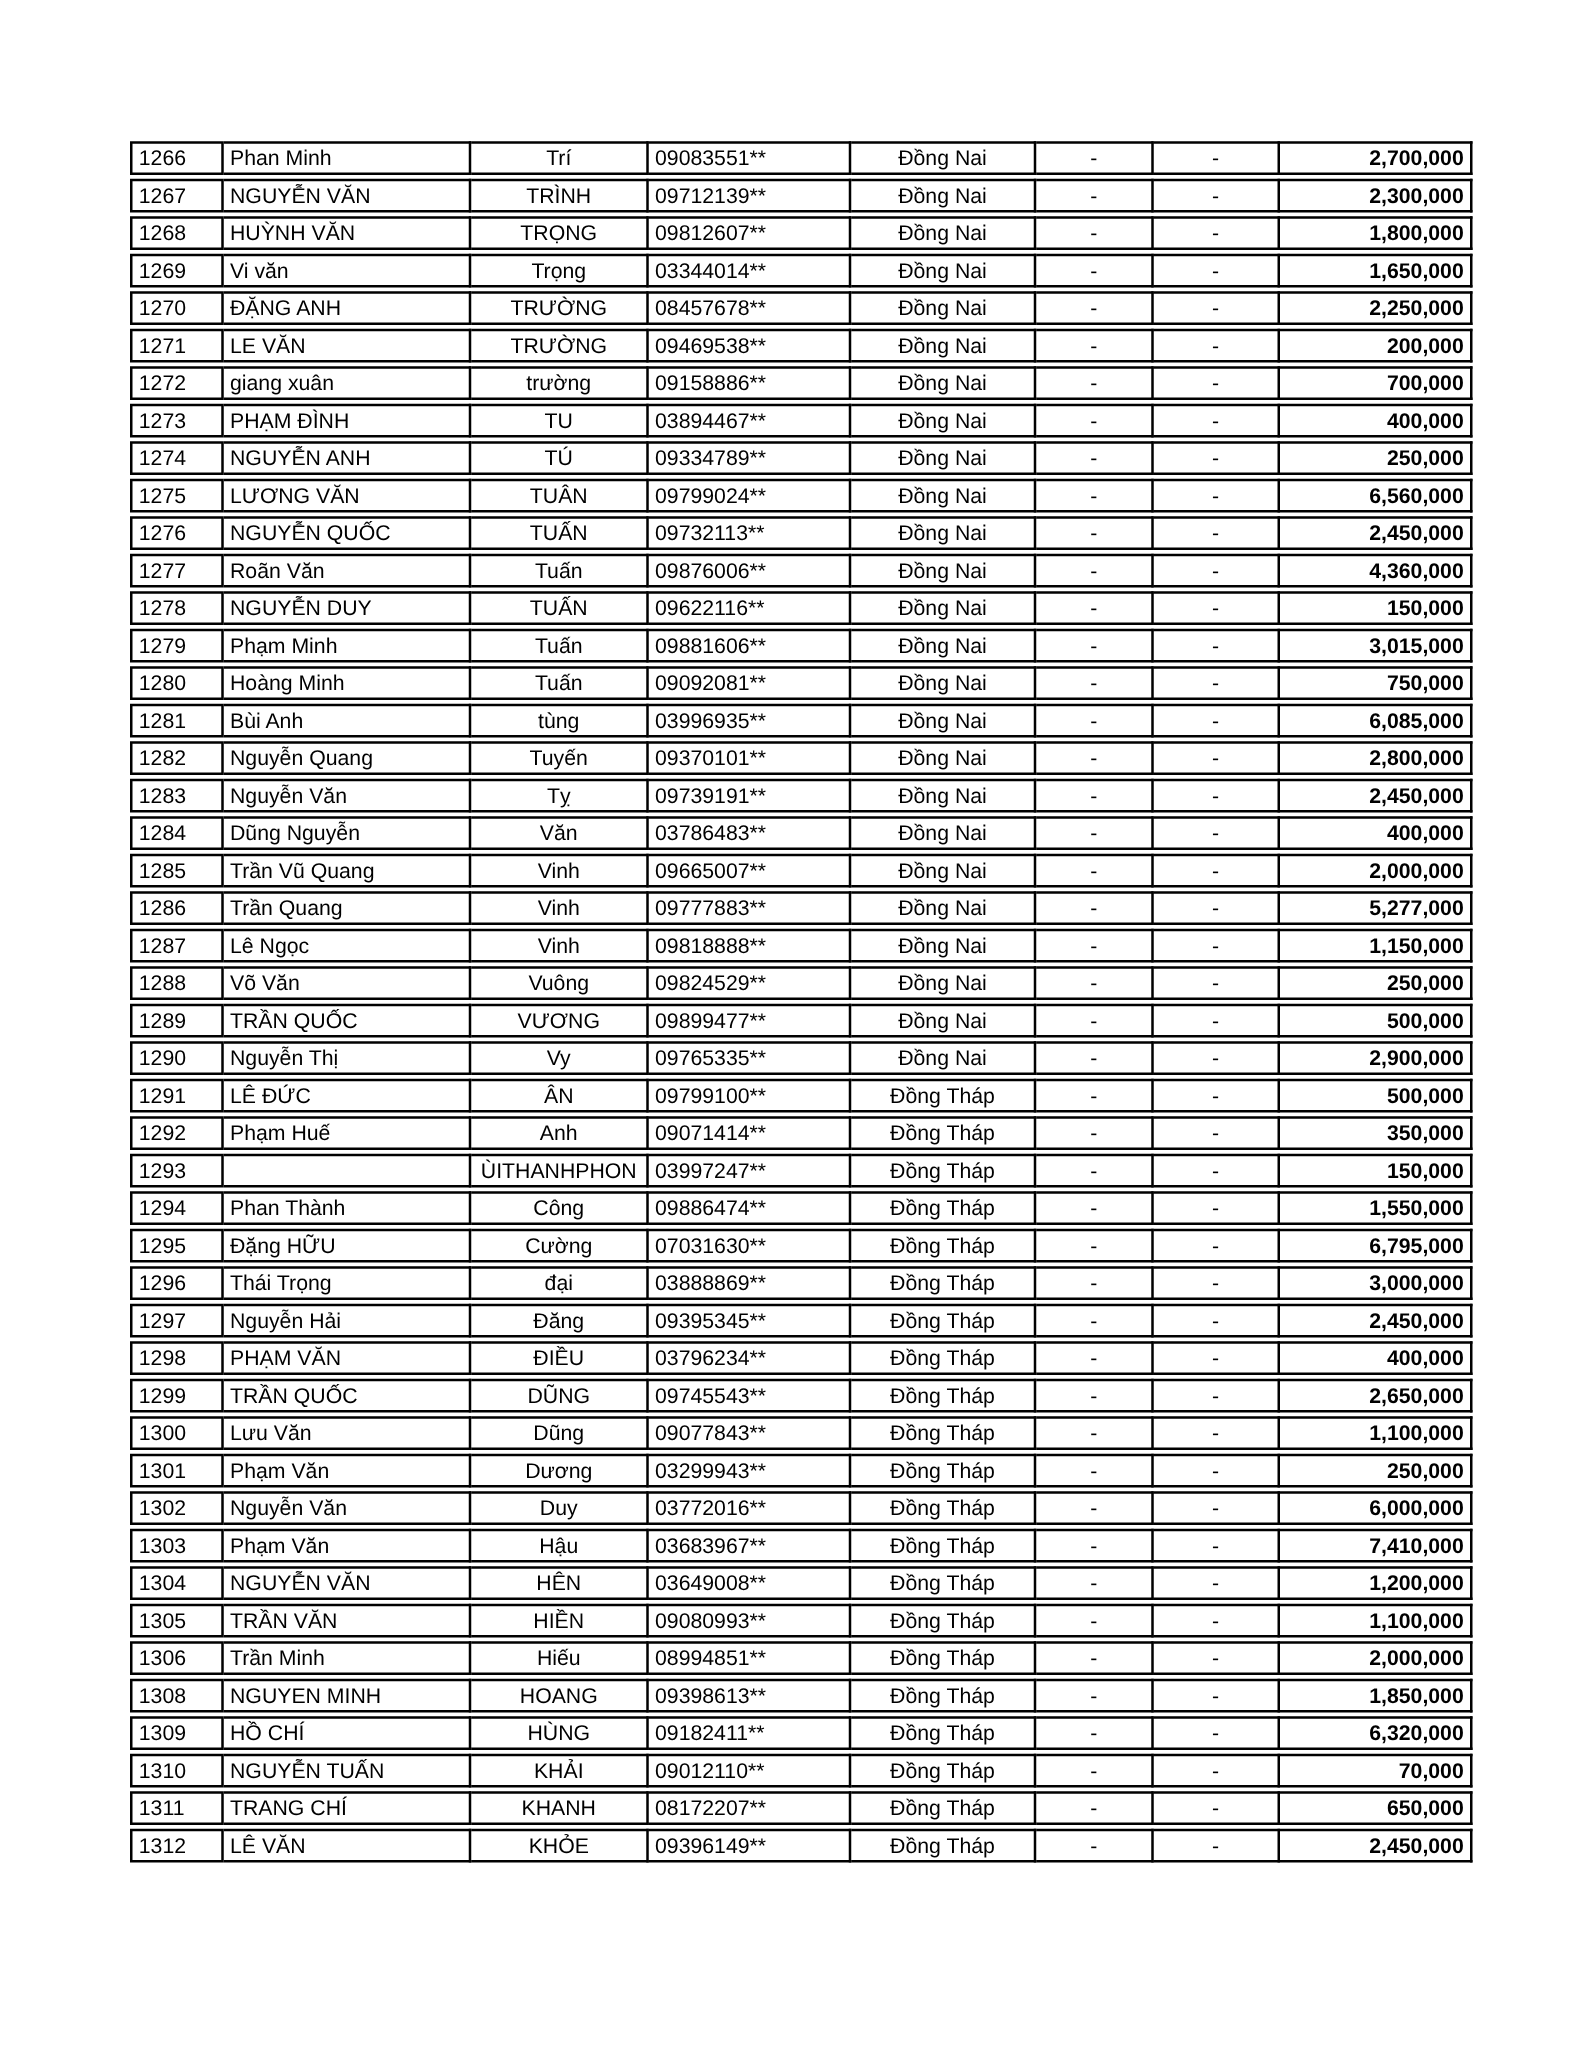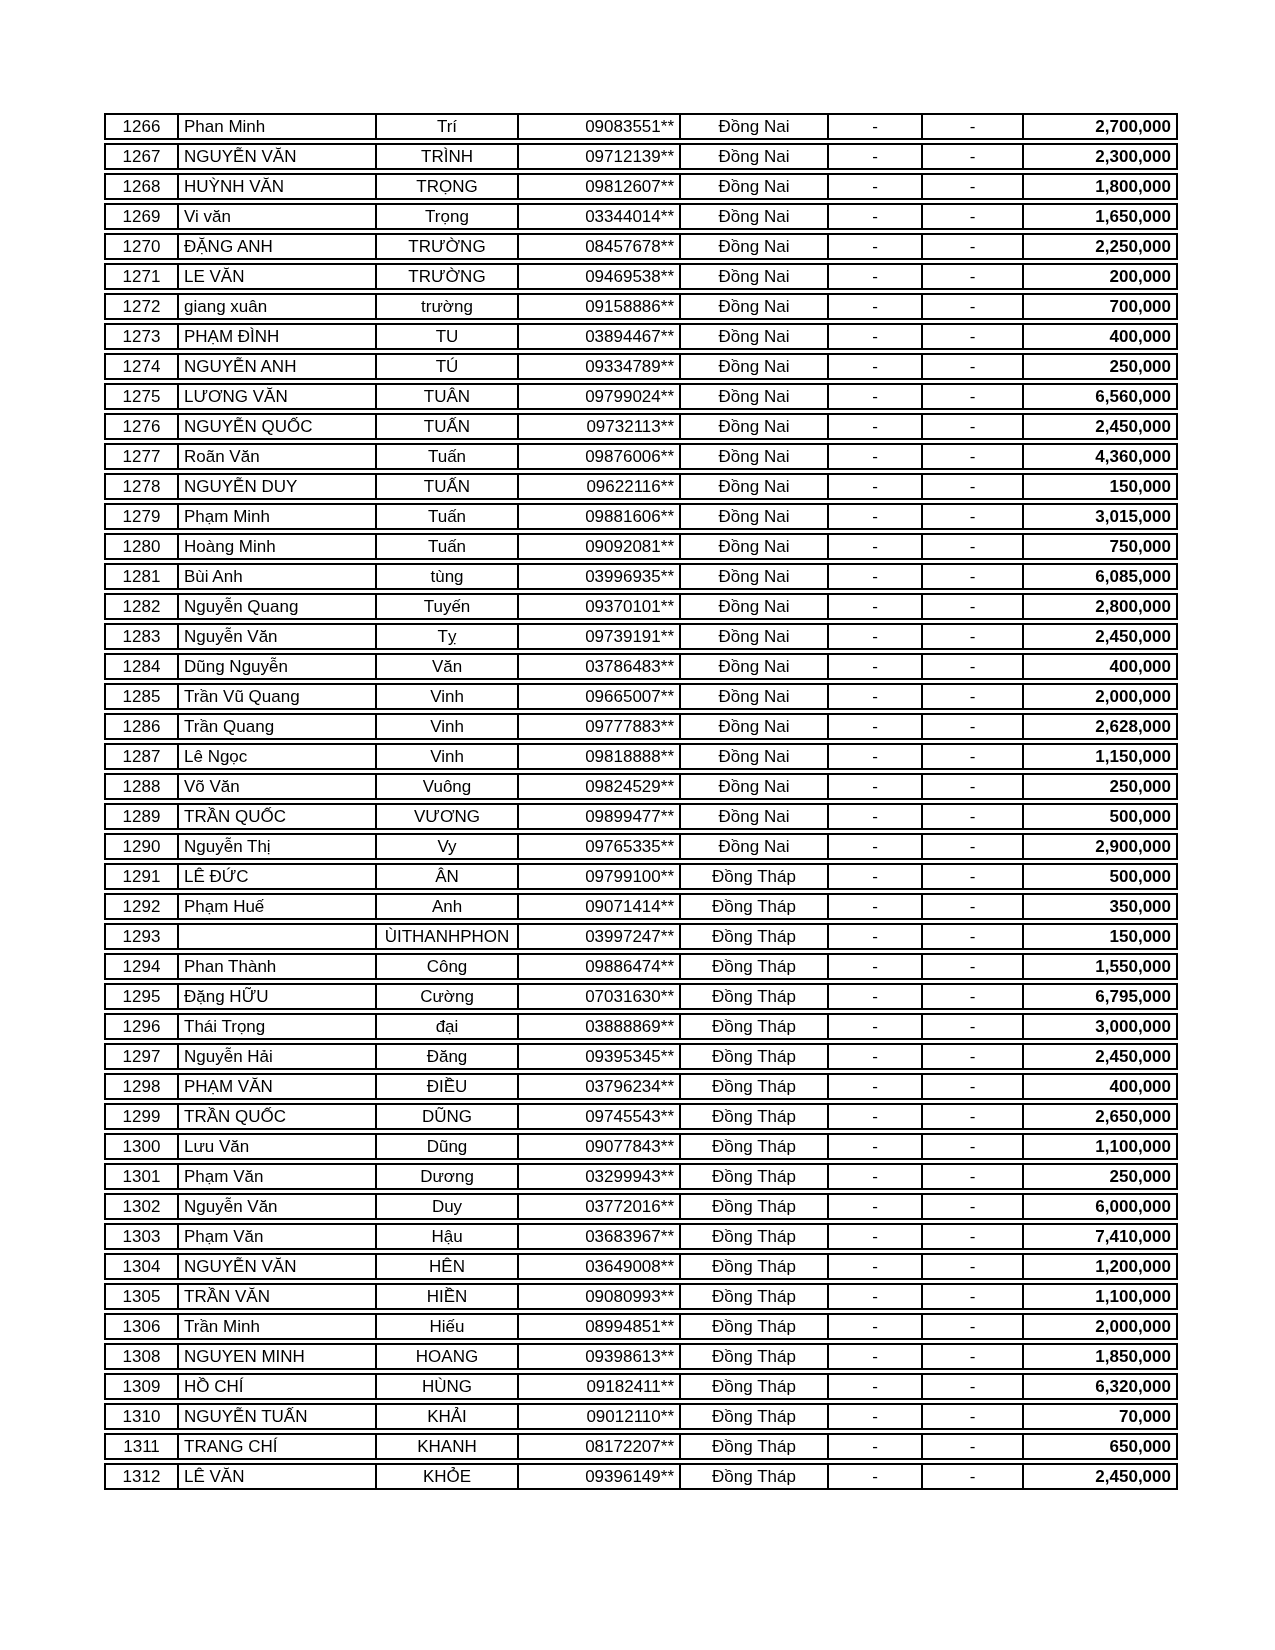--- a/index.html
+++ b/index.html
@@ -33,24 +33,24 @@
     white-space: nowrap;
     overflow: hidden;
     border-top: 2px solid #000;
     border-bottom: 2px solid #000;
     border-right: 2px solid #000;
     vertical-align: middle;
   }
   table.grid td:first-child {
     border-left: 2px solid #000;
   }
-  .c-id   { text-align: center;  padding-right: 3px; }
+  .c-id   { text-align: left;  padding-right: 3px; }
   .c-name { text-align: left; }
   .c-last { text-align: center; padding: 0 1px; }
-  .c-phone{ text-align: right; }
+  .c-phone{ text-align: left; }
   .c-prov { text-align: center; }
   .c-dash { text-align: center; }
   .c-amt  { text-align: right;  padding-right: 8px; font-weight: bold; }
 </style>
 </head>
 <body>
 
 <div class="table-wrap">
   <table class="grid">
     <colgroup>
@@ -265,21 +265,21 @@
           <td class="c-amt">2,000,000</td>
         </tr>
         <tr>
           <td class="c-id">1286</td>
           <td class="c-name">Trần  Quang</td>
           <td class="c-last">Vinh</td>
           <td class="c-phone">09777883**</td>
           <td class="c-prov">Đồng Nai</td>
           <td class="c-dash">-</td>
           <td class="c-dash">-</td>
-          <td class="c-amt">2,628,000</td>
+          <td class="c-amt">5,277,000</td>
         </tr>
         <tr>
           <td class="c-id">1287</td>
           <td class="c-name">Lê Ngọc</td>
           <td class="c-last">Vinh</td>
           <td class="c-phone">09818888**</td>
           <td class="c-prov">Đồng Nai</td>
           <td class="c-dash">-</td>
           <td class="c-dash">-</td>
           <td class="c-amt">1,150,000</td>

